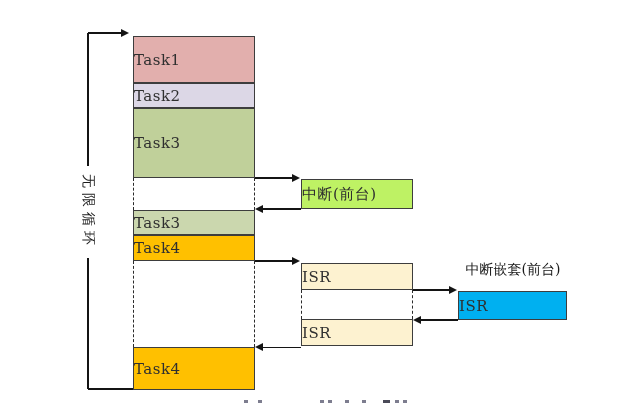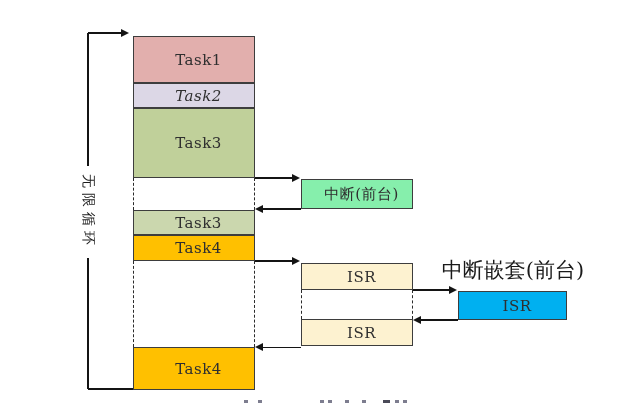--- a/index.html
+++ b/index.html
@@ -2,25 +2,25 @@
 <html><head>
 <meta charset="utf-8">
 <style>
   html,body{margin:0;padding:0;background:#ffffff;}
   .canvas{
     position:relative;width:641px;height:405px;background:#ffffff;overflow:hidden;
     font-family:"DejaVu Serif","Liberation Serif",serif;
   }
   .box{
     position:absolute;box-sizing:border-box;border:1.4px solid #3d3d3d;
-    display:flex;align-items:center;justify-content:center;
-    font-size:15px;color:#2f2f2f;letter-spacing:0.5px;padding-left:9px;
+    display:flex;align-items:center;
+    font-size:15px;color:#2f2f2f;letter-spacing:0.5px;
   }
   .label{
-    position:absolute;color:#1a1a1a;font-size:21px;white-space:nowrap;
+    position:absolute;color:#1a1a1a;font-size:14px;white-space:nowrap;
     display:flex;align-items:center;justify-content:center;
   }
   .vline,.hline{position:absolute;background:#141414;}
   .vline{width:1.3px;}
   .hline{height:1.3px;}
   .dashv{position:absolute;width:0;border-left:1.2px dashed #2a2a2a;}
   .arrow-line{position:absolute;height:1.3px;background:#141414;}
   .ah-right{position:absolute;width:0;height:0;border-top:4px solid transparent;border-bottom:4px solid transparent;border-left:8.5px solid #141414;}
   .ah-left{position:absolute;width:0;height:0;border-top:4px solid transparent;border-bottom:4px solid transparent;border-right:8.5px solid #141414;}
   .rotated-label{
@@ -39,21 +39,21 @@
 
   <div class="hline" style="left:88px;top:32.4px;width:34px;"></div>
   <div class="ah-right" style="left:121px;top:29.1px;"></div>
   <div class="vline" style="left:87.4px;top:33px;height:356px;"></div>
   <div class="hline" style="left:88px;top:388.4px;width:46px;"></div>
   <div class="rotated-label">无限循环</div>
 
   <div class="box" style="left: 133px; top: 36px; width: 122px; height: 47px; background-color: rgb(226, 175, 173);">
     <span>Task1</span>
   </div>
-  <div class="box" style="left: 133px; top: 83px; width: 122px; height: 25px; background-color: rgb(220, 215, 230); font-style: italic;">
+  <div class="box" style="left: 133px; top: 83px; width: 122px; height: 25px; background-color: rgb(220, 215, 230);">
     <span>Task2</span>
   </div>
   <div class="box" style="left: 133px; top: 108px; width: 122px; height: 70px; background-color: rgb(192, 208, 154);">
     <span>Task3</span>
   </div>
 
   <div class="dashv" style="left:133px;top:178px;height:32px;"></div>
   <div class="dashv" style="left:253.8px;top:178px;height:32px;"></div>
 
   <div class="box" style="left: 133px; top: 210px; width: 122px; height: 25px; background-color: rgb(203, 215, 174);">
@@ -63,21 +63,21 @@
     <span>Task4</span>
   </div>
 
   <div class="dashv" style="left:133px;top:261px;height:86px;"></div>
   <div class="dashv" style="left:253.8px;top:261px;height:86px;"></div>
 
   <div class="box" style="left: 133px; top: 347px; width: 122px; height: 43px; background-color: rgb(255, 192, 0);">
     <span>Task4</span>
   </div>
 
-  <div class="box" style="left: 301px; top: 179px; width: 112px; height: 30px; background-color: #86efac;">
+  <div class="box" style="left: 301px; top: 179px; width: 112px; height: 30px; background-color: #bef264;">
     <span>中断(前台)</span>
   </div>
 
   <div class="arrow-line" style="left:255px;top:177.4px;width:38px;"></div>
   <div class="ah-right" style="left:292px;top:174.1px;"></div>
   <div class="arrow-line" style="left:263px;top:208.4px;width:38px;"></div>
   <div class="ah-left" style="left:255px;top:205.1px;"></div>
 
   <div class="box" style="left: 301px; top: 263px; width: 112px; height: 27px; background-color: rgb(253, 242, 208);">
     <span>ISR</span>

